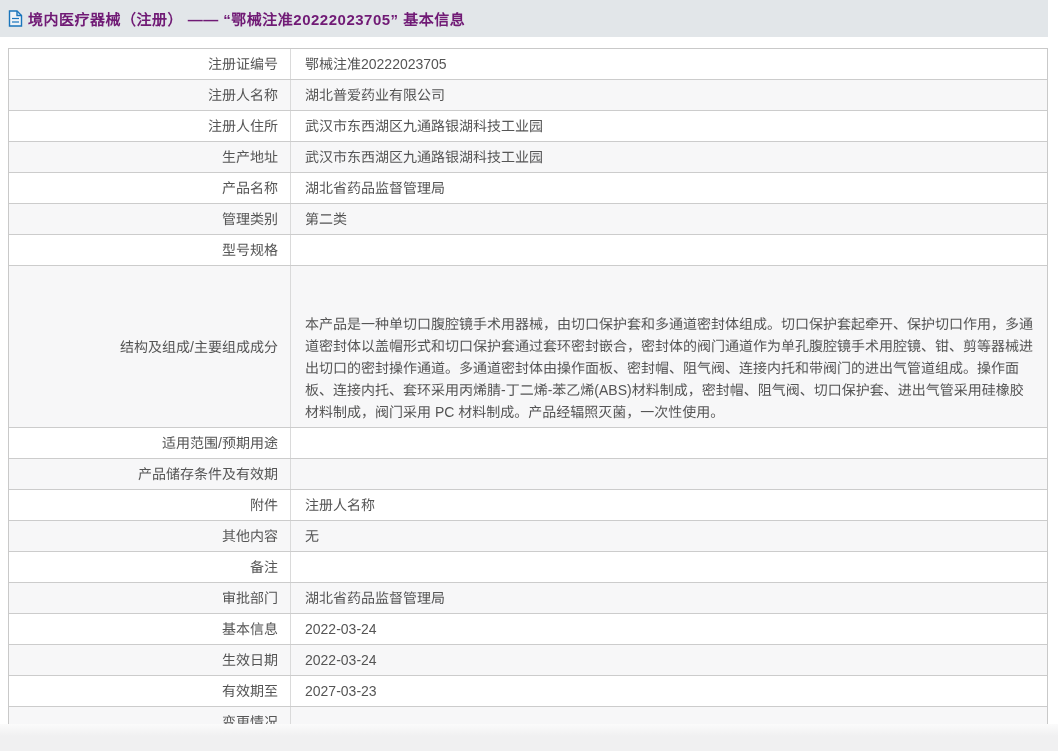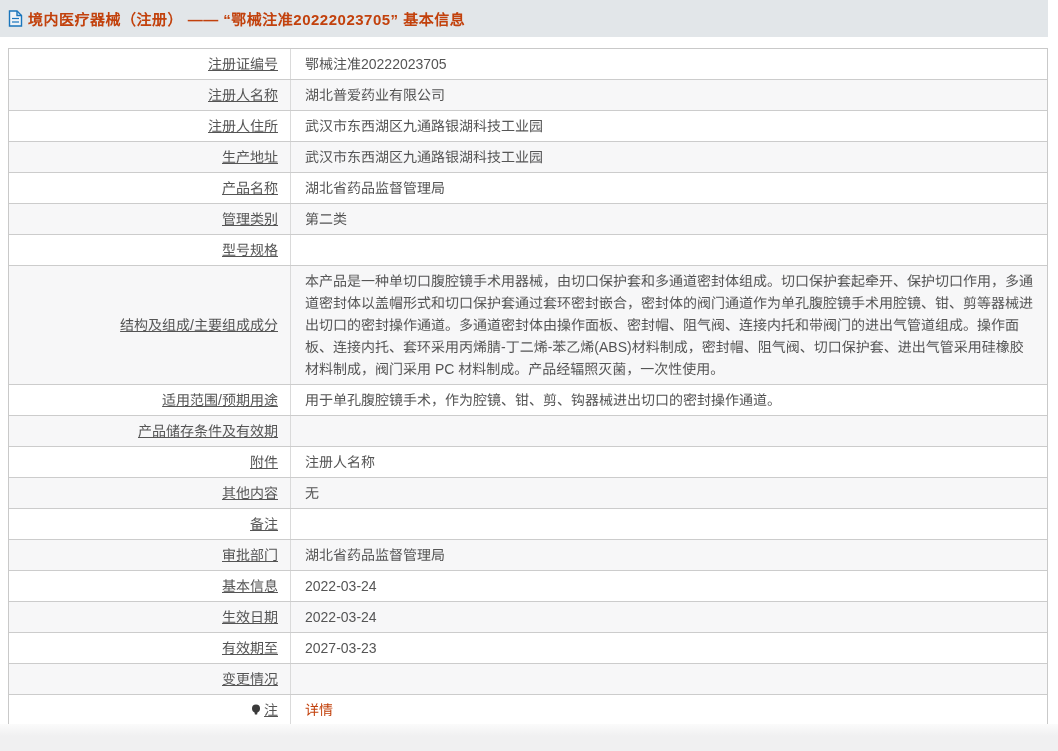--- a/index.html
+++ b/index.html
@@ -20,21 +20,21 @@
     align-items: center;
     padding-left: 8px;
   }
   .header-bar .doc-icon {
     width: 15px; height: 17px;
     margin-right: 5px;
     flex: 0 0 auto;
     display: inline-flex;
   }
   .header-title {
-    color: #c2410c;
+    color: #701a75;
     font-size: 15px;
     font-weight: bold;
     letter-spacing: 0.5px;
     white-space: nowrap;
   }
   
   .info-table {
     position: absolute;
     top: 48px; left: 8px;
     width: 1040px;
@@ -57,30 +57,30 @@
     color: #555555;
     line-height: 22px;
   }
   .cell.label {
     width: 282px;
     flex: 0 0 282px;
     justify-content: flex-end;
     text-align: right;
     padding: 3px 12px 3px 6px;
     border-right: 1px solid #dadada;
-    text-decoration: underline;
   }
   .cell.value {
     flex: 1 1 auto;
     padding: 4px 14px;
     text-align: left;
   }
   .cell.value .longtext {
     display: block;
     line-height: 22px;
+    margin-top: 43px;
   }
   .bulb-icon {
     display: inline-block;
     width: 10px;
     margin-right: 3px;
     flex: 0 0 auto;
     position: relative;
     top: 1px;
   }
   a.details-link {
@@ -150,21 +150,20 @@
 
   <div class="row">
     <div class="cell label">结构及组成/主要组成成分</div>
     <div class="cell value">
       <span class="longtext">本产品是一种单切口腹腔镜手术用器械，由切口保护套和多通道密封体组成。切口保护套起牵开、保护切口作用，多通道密封体以盖帽形式和切口保护套通过套环密封嵌合，密封体的阀门通道作为单孔腹腔镜手术用腔镜、钳、剪等器械进出切口的密封操作通道。多通道密封体由操作面板、密封帽、阻气阀、连接内托和带阀门的进出气管道组成。操作面板、连接内托、套环采用丙烯腈-丁二烯-苯乙烯(ABS)材料制成，密封帽、阻气阀、切口保护套、进出气管采用硅橡胶材料制成，阀门采用 PC 材料制成。产品经辐照灭菌，一次性使用。</span>
     </div>
   </div>
 
   <div class="row">
     <div class="cell label">适用范围/预期用途</div>
-    <div class="cell value">用于单孔腹腔镜手术，作为腔镜、钳、剪、钩器械进出切口的密封操作通道。</div>
   </div>
 
   <div class="row">
     <div class="cell label">产品储存条件及有效期</div>
     <div class="cell value"></div>
   </div>
 
   <div class="row">
     <div class="cell label">附件</div>
     <div class="cell value">注册人名称</div>

